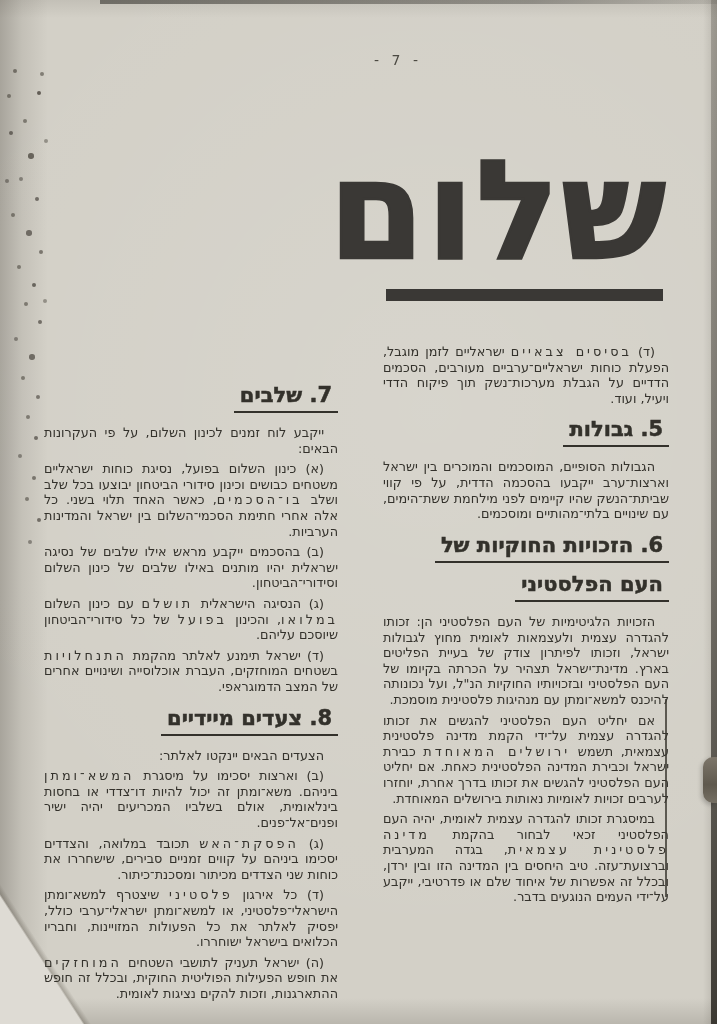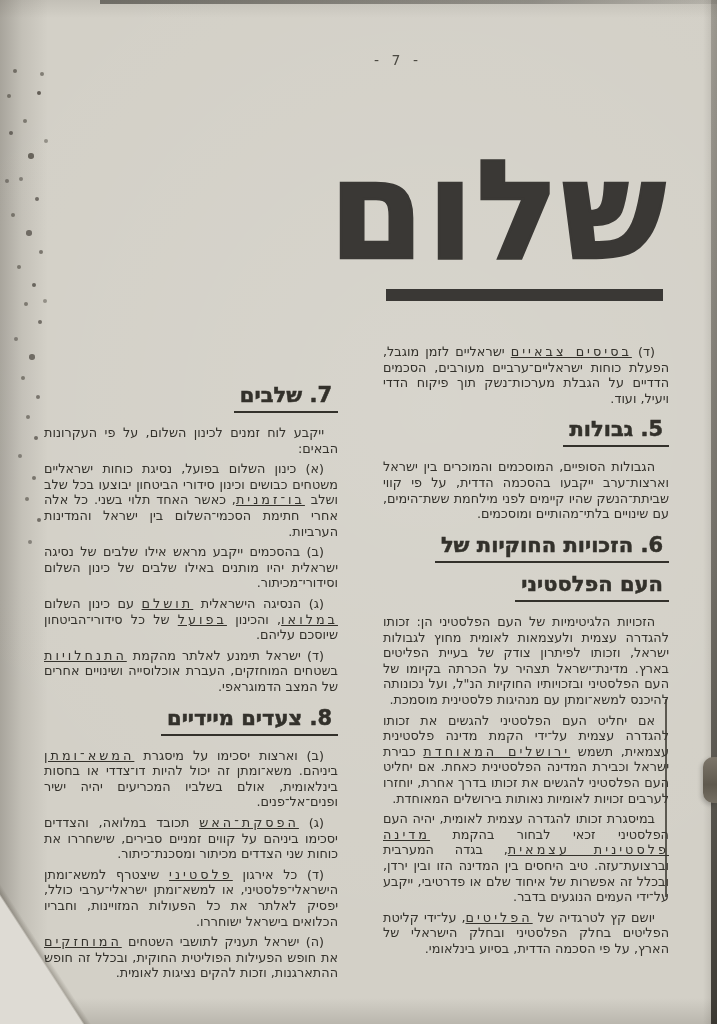--- a/index.html
+++ b/index.html
@@ -50,21 +50,21 @@
     color:#3a3835;-webkit-text-stroke:2.5px #3a3835;letter-spacing:2px;}
   .headline-underline{position:absolute;left:386px;top:289px;width:277px;height:12px;background:#3a3835;}
 
   .col{position:absolute;direction:rtl;text-align:justify;color:#34322c;
     font-size:12.8px;line-height:15.6px;}
   .col-right{left:383px;top:344px;width:286px;}
   .col-left{left:44px;top:372px;width:294px;}
 
   .body-p{margin:0 0 5px 0;}
   .body-p.indent{text-indent:14px;}
-  .spaced{letter-spacing:3px;text-decoration:underline;}
+  .spaced{letter-spacing:3px;}
   .underlined{text-decoration:underline;text-underline-offset:2px;}
 
   .heading{margin:12px 0 12px 0;font-weight:bold;font-size:21px;line-height:1.1;
     color:#33312b;-webkit-text-stroke:0.5px #33312b;}
   .heading .h-line{margin-bottom:10px;}
   .heading.center .h-line{text-align:right;}
   .heading .h-text{display:inline-block;border-bottom:2.5px solid #33312b;padding:0 6px 4px 6px;}
 </style>
 </head>
 <body>
@@ -87,34 +87,34 @@
         <div class="h-line"><span class="h-text">5. גבולות</span></div>
       </div>
       <p class="body-p indent"><span>הגבולות הסופיים, המוסכמים והמוכרים בין ישראל וארצות־ערב ייקבעו בהסכמה הדדית, על פי קווי שביתת־הנשק שהיו קיימים לפני מילחמת ששת־הימים, עם שינויים בלתי־מהותיים ומוסכמים.</span></p>
       <div class="heading center">
         <div class="h-line"><span class="h-text">6. הזכויות החוקיות של</span></div>
         <div class="h-line"><span class="h-text">העם הפלסטיני</span></div>
       </div>
       <p class="body-p indent"><span>הזכויות הלגיטימיות של העם הפלסטיני הן: זכותו להגדרה עצמית ולעצמאות לאומית מחוץ לגבולות ישראל, וזכותו לפיתרון צודק של בעיית הפליטים בארץ. מדינת־ישראל תצהיר על הכרתה בקיומו של העם הפלסטיני ובזכויותיו החוקיות הנ"ל, ועל נכונותה להיכנס למשא־ומתן עם מנהיגות פלסטינית מוסמכת.</span></p>
       <p class="body-p indent"><span>אם יחליט העם הפלסטיני להגשים את זכותו להגדרה עצמית על־ידי הקמת מדינה פלסטינית עצמאית, תשמש </span><span class="spaced">ירושלים המאוחדת</span><span> כבירת ישראל וכבירת המדינה הפלסטינית כאחת. אם יחליט העם הפלסטיני להגשים את זכותו בדרך אחרת, יוחזרו לערבים זכויות לאומיות נאותות בירושלים המאוחדת.</span></p>
       <p class="body-p indent"><span>במיסגרת זכותו להגדרה עצמית לאומית, יהיה העם הפלסטיני זכאי לבחור בהקמת </span><span class="spaced">מדינה פלסטינית עצמאית</span><span>, בגדה המערבית וברצועת־עזה. טיב היחסים בין המדינה הזו ובין ירדן, ובכלל זה אפשרות של איחוד שלם או פדרטיבי, ייקבע על־ידי העמים הנוגעים בדבר.</span></p>
-      <p class="body-p indent"><span>יושם קץ לטרגדיה של </span><span class="spaced">הפליטים</span><span>, על־ידי קליטת הפליטים בחלק הפלסטיני ובחלק הישראלי של הארץ, על פי הסכמה הדדית, בסיוע בינלאומי.</span></p>
     </div>
   <div class="col col-left" id="col-left">
       <div class="heading">
         <div class="h-line"><span class="h-text">7. שלבים</span></div>
       </div>
       <p class="body-p indent"><span>ייקבע לוח זמנים לכינון השלום, על פי העקרונות הבאים:</span></p>
-      <p class="body-p indent"><span>(א) כינון השלום בפועל, נסיגת כוחות ישראליים משטחים כבושים וכינון סידורי הביטחון יבוצעו בכל שלב ושלב </span><span class="spaced">בו־זמנית</span><span>, כאשר האחד תלוי בשני. כל אלה אחרי חתימת הסכמי־השלום בין ישראל והמדינות הערביות.</span></p>
-      <p class="body-p indent"><span>(ב) בהסכמים ייקבע מראש אילו שלבים של נסיגה ישראלית יהיו מותנים באילו שלבים של כינון השלום וסידורי־מכיתור.</span></p>
+      <p class="body-p indent"><span>(א) כינון השלום בפועל, נסיגת כוחות ישראליים משטחים כבושים וכינון סידורי הביטחון יבוצעו בכל שלב ושלב </span><span class="spaced">בו־הסכמים</span><span>, כאשר האחד תלוי בשני. כל אלה אחרי חתימת הסכמי־השלום בין ישראל והמדינות הערביות.</span></p>
+      <p class="body-p indent"><span>(ב) בהסכמים ייקבע מראש אילו שלבים של נסיגה ישראלית יהיו מותנים באילו שלבים של כינון השלום וסידורי־הביטחון.</span></p>
       <p class="body-p indent"><span>(ג) הנסיגה הישראלית </span><span class="spaced">תושלם</span><span> עם כינון השלום </span><span class="spaced">במלואו</span><span>, והכינון </span><span class="spaced">בפועל</span><span> של כל סידורי־הביטחון שיוסכם עליהם.</span></p>
       <p class="body-p indent"><span>(ד) ישראל תימנע לאלתר מהקמת </span><span class="spaced">התנחלויות</span><span> בשטחים המוחזקים, העברת אוכלוסייה ושינויים אחרים של המצב הדמוגראפי.</span></p>
       <div class="heading">
         <div class="h-line"><span class="h-text">8. צעדים מיידיים</span></div>
       </div>
+      <p class="body-p indent"><span>הצעדים הבאים יינקטו לאלתר:</span></p>
       <p class="body-p indent"><span>(ב) וארצות יסכימו על מיסגרת </span><span class="spaced">המשא־ומתן</span><span> ביניהם. משא־ומתן זה יכול להיות דו־צדדי או בחסות בינלאומית, אולם בשלביו המכריעים יהיה ישיר ופנים־אל־פנים.</span></p>
       <p class="body-p indent"><span>(ג) </span><span class="spaced">הפסקת־האש</span><span> תכובד במלואה, והצדדים יסכימו ביניהם על קווים זמניים סבירים, שישחררו את כוחות שני הצדדים מכיתור ומסכנת־כיתור.</span></p>
       <p class="body-p indent"><span>(ד) כל אירגון </span><span class="spaced">פלסטיני</span><span> שיצטרף למשא־ומתן הישראלי־פלסטיני, או למשא־ומתן ישראלי־ערבי כולל, יפסיק לאלתר את כל הפעולות המזויינות, וחבריו הכלואים בישראל ישוחררו.</span></p>
       <p class="body-p indent"><span>(ה) ישראל תעניק לתושבי השטחים </span><span class="spaced">המוחזקים</span><span> את חופש הפעילות הפוליטית החוקית, ובכלל זה חופש ההתארגנות, וזכות להקים נציגות לאומית.</span></p>
     </div>
 
   <div class="margin-mark-line"></div>
   <div class="page-edge-mark"></div>
 
 </div>

